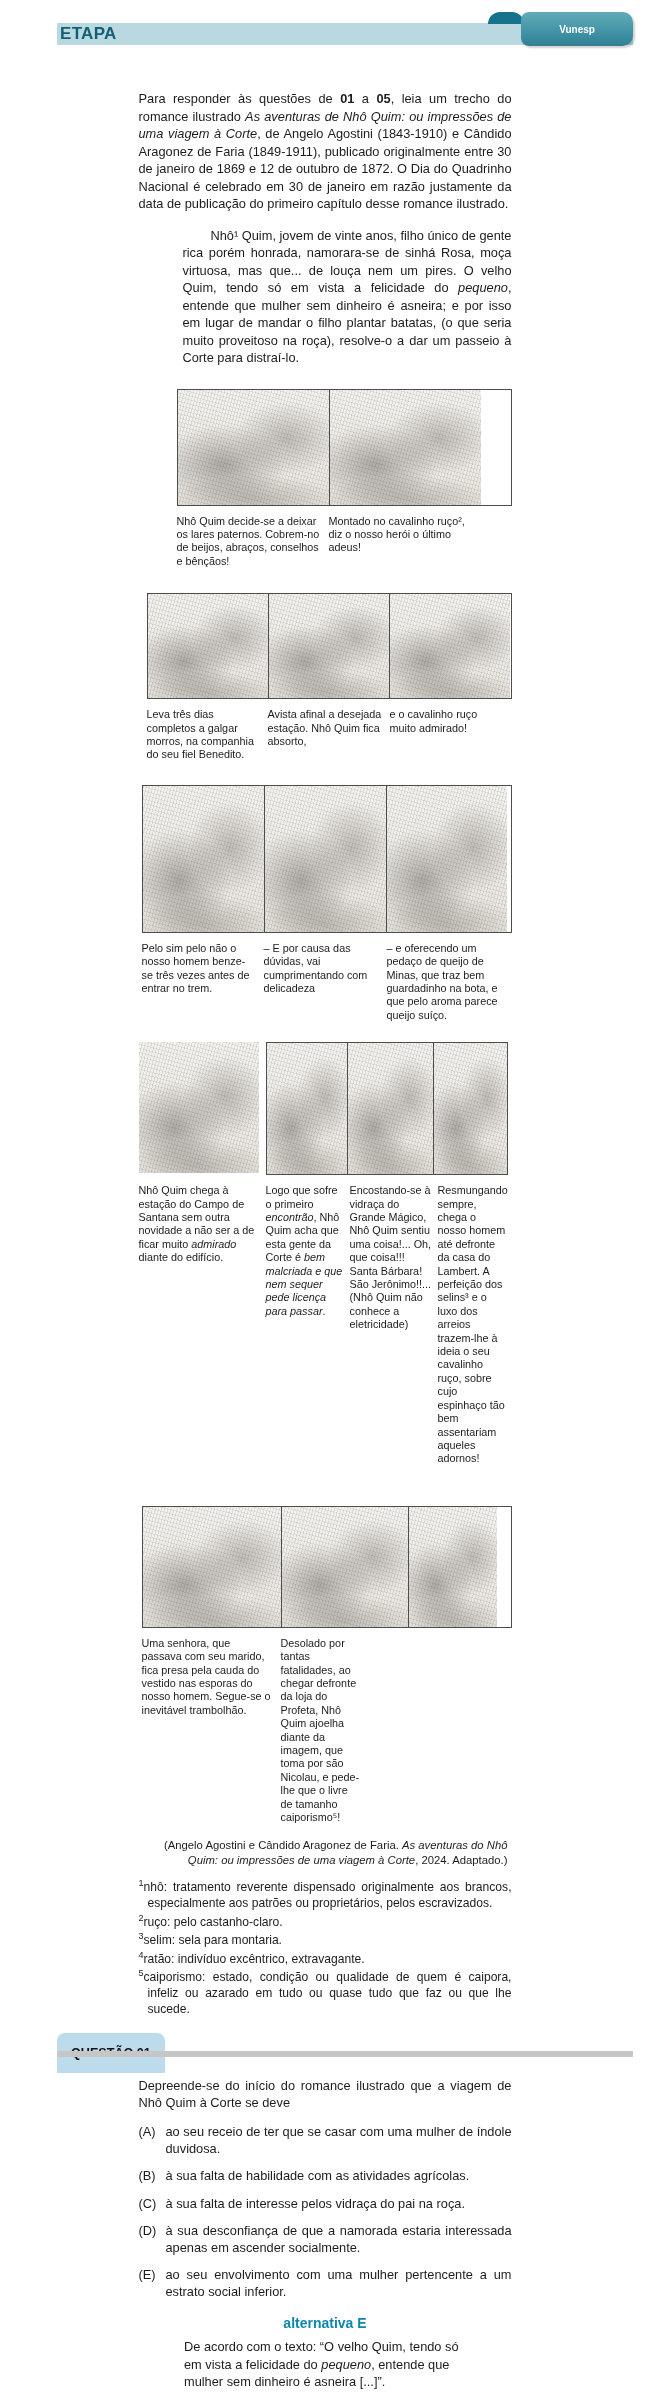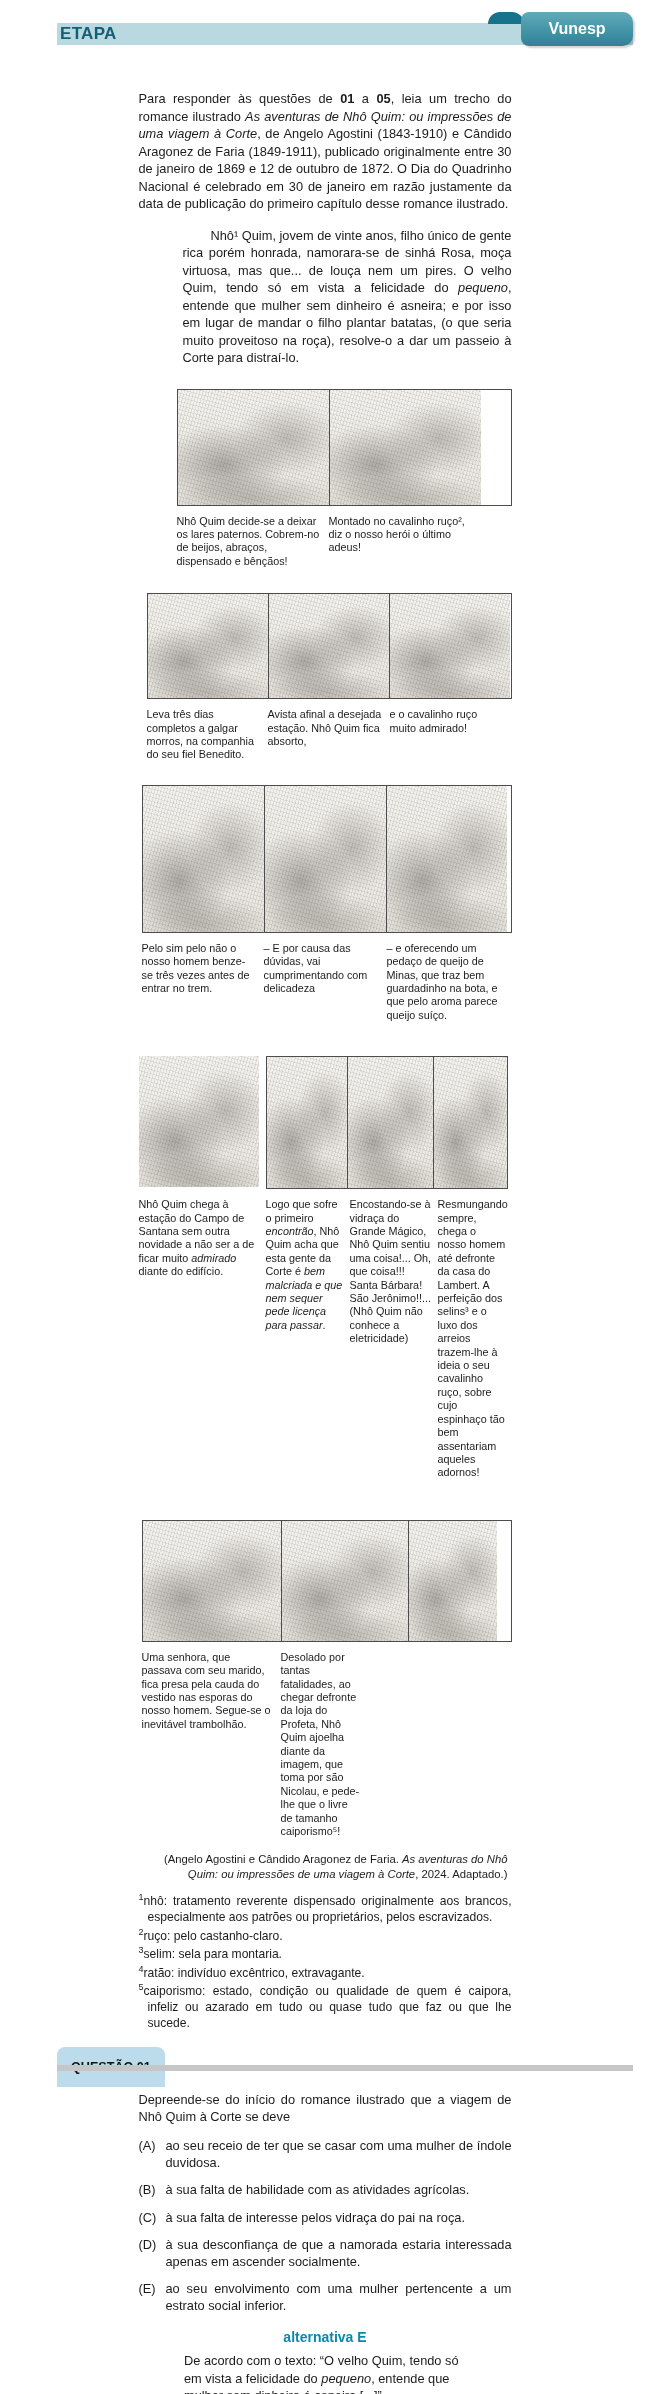--- a/index.html
+++ b/index.html
@@ -10,21 +10,21 @@
   }
   
   .topbar{position:relative;margin-top:23px;height:24px;}
   .topbar-bar{position:absolute;left:57px;right:17px;top:0;height:22px;background:#b9d8e0;}
   .brand{position:absolute;left:60px;top:1px;font-size:17px;font-weight:bold;
          color:#135f75;letter-spacing:.3px;}
   .badge-tab{position:absolute;right:126px;top:-11px;width:36px;height:12px;
          background:#17728c;border-radius:18px 18px 0 0;}
   .badge{position:absolute;right:17px;top:-11px;width:112px;height:34px;
          background:linear-gradient(180deg,#62aaba 0%,#3b8ea1 70%,#357f92 100%);
-         border-radius:8px 10px 10px 8px;color:#ffffff;font-weight:bold;font-size:16px;
+         border-radius:8px 10px 10px 8px;color:#ffffff;font-weight:bold;font-size:10px;
          display:flex;align-items:center;justify-content:center;
          box-shadow:2px 2px 2px rgba(0,0,0,.18);}
   
   .content{width:373px;margin:43px auto 0;}
   .para{font-size:12.8px;line-height:17.5px;text-align:justify;margin:0;}
   .para + .para{margin-top:14px;}
   .para.indent{text-indent:28px;margin-left:44px;}
   
   .strip{margin-top:22px;}
   .panels{display:flex;border:1px solid #4d4d4d;box-sizing:border-box;}
@@ -36,21 +36,21 @@
       repeating-linear-gradient(105deg, rgba(40,35,30,.10) 0 1px, rgba(0,0,0,0) 1px 3px),
       repeating-linear-gradient(15deg, rgba(40,35,30,.08) 0 1px, rgba(0,0,0,0) 1px 4px),
       linear-gradient(180deg,#f4f2ee,#e9e6e0);}
   .panel:first-child{border-left:none;}
   .captions{display:flex;margin-top:9px;font-size:10.8px;line-height:13.4px;}
   .caption{flex:none;box-sizing:border-box;padding-right:8px;}
   
   .strip1{margin-left:38px;}  .strip1 .panel{height:115px;}
   .strip2{margin-left:8px;margin-top:25px;}  .strip2 .panel{height:104px;}
   .strip3{margin-left:3px;margin-top:23px;}  .strip3 .panel{height:146px;}
-  .strip4{margin-left:0;margin-top:34px;}
+  .strip4{margin-left:0;margin-top:20px;}
   .strip4 .panel{height:131px;}
   .strip4 .free-panels{display:flex;border:none;}
   .strip4 .free{border:none;height:131px;}
   .strip4 .framed{display:flex;border:1px solid #4d4d4d;margin-left:7px;box-sizing:border-box;}
   .strip4 .caption{padding-right:5px;}
   .strip5{margin-left:3px;margin-top:40px;}  .strip5 .panel{height:120px;}
   
   .attribution{margin:14px 4px 0 0;font-size:11.3px;line-height:15px;text-align:right;}
   .footnotes{list-style:none;margin:12px 0 0;padding:0;font-size:12.1px;line-height:15.6px;}
   .footnotes li{margin:0 0 3px;padding-left:9px;text-indent:-9px;text-align:justify;}
@@ -84,21 +84,21 @@
 
   <p class="para"><span>Para responder às questões de </span><span style="font-weight: bold;">01</span><span> a </span><span style="font-weight: bold;">05</span><span>, leia um trecho do romance ilustrado </span><span style="font-style: italic;">As aventuras de Nhô Quim: ou impressões de uma viagem à Corte</span><span>, de Angelo Agostini (1843-1910) e Cândido Aragonez de Faria (1849-1911), publicado originalmente entre 30 de janeiro de 1869 e 12 de outubro de 1872. O Dia do Quadrinho Nacional é celebrado em 30 de janeiro em razão justamente da data de publicação do primeiro capítulo desse romance ilustrado.</span></p>
   <p class="para indent"><span>Nhô¹ Quim, jovem de vinte anos, filho único de gente rica porém honrada, namorara-se de sinhá Rosa, moça virtuosa, mas que... de louça nem um pires. O velho Quim, tendo só em vista a felicidade do </span><span style="font-style: italic;">pequeno</span><span>, entende que mulher sem dinheiro é asneira; e por isso em lugar de mandar o filho plantar batatas, (o que seria muito proveitoso na roça), resolve-o a dar um passeio à Corte para distraí-lo.</span></p>
 
   <section class="strip strip1">
     <div class="panels">
       <div class="panel" style="width:151px"></div>
       <div class="panel" style="width:152px"></div>
     </div>
     <div class="captions">
-      <div class="caption" style="width:152px"><span>Nhô Quim decide-se a deixar os lares paternos. Cobrem-no de beijos, abraços, dispensado e bênçãos!</span></div>
+      <div class="caption" style="width:152px"><span>Nhô Quim decide-se a deixar os lares paternos. Cobrem-no de beijos, abraços, conselhos e bênçãos!</span></div>
       <div class="caption" style="width:153px"><span>Montado no cavalinho ruço², diz o nosso herói o último adeus!</span></div>
     </div>
   </section>
 
   <section class="strip strip2">
     <div class="panels">
       <div class="panel" style="width:120px"></div>
       <div class="panel" style="width:121px"></div>
       <div class="panel" style="width:121px"></div>
     </div>

